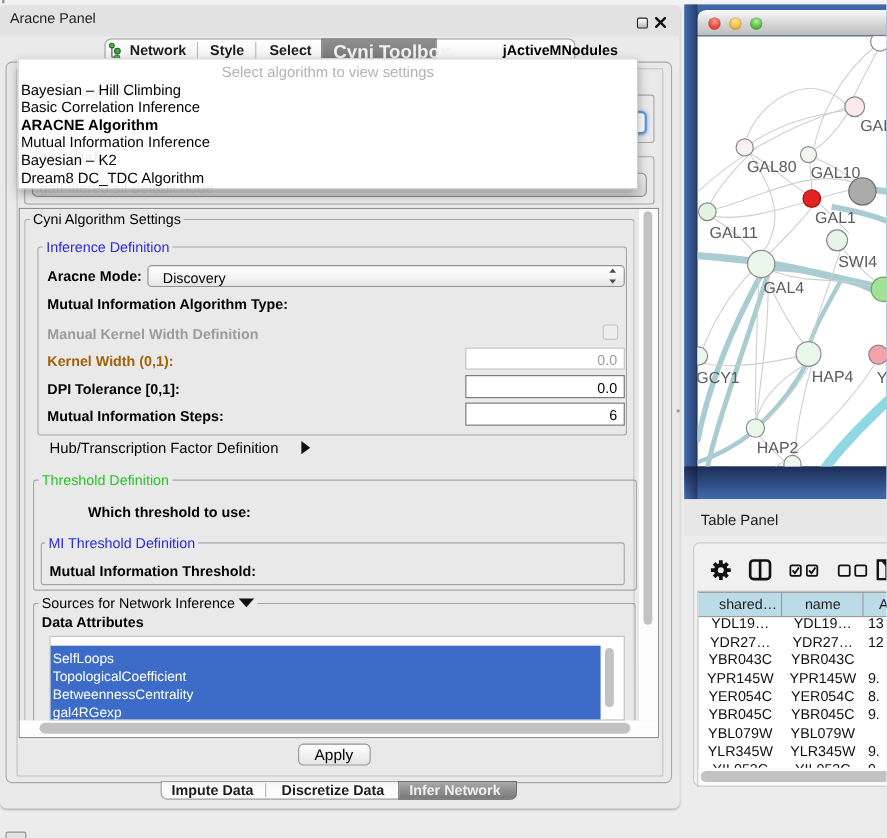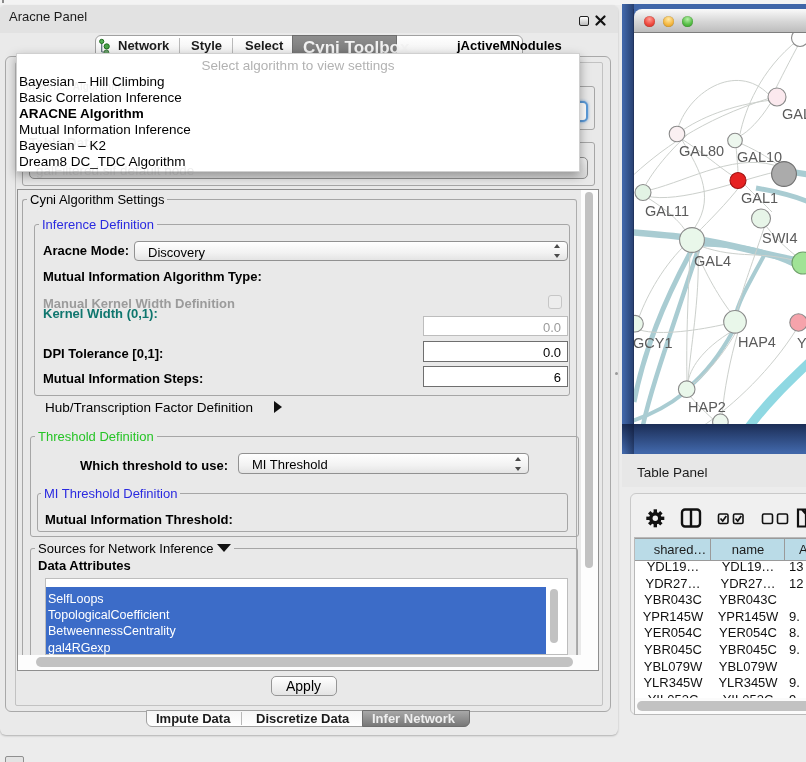--- a/index.html
+++ b/index.html
@@ -71,38 +71,34 @@
   <div class="gtitle" style="left:39px;top:217px;color:#2a2ae0;">Inference Definition</div>
 
   <div class="lbl" style="left:43px;top:243px;">Aracne Mode:</div>
   <div class="combo" style="left:134px;top:241px;width:434px;height:20px;">
     <div class="ctext">Discovery</div>
       <div class="stepper"></div>
   </div>
   <div class="lbl" style="left:43px;top:269px;">Mutual Information Algorithm Type:</div>
   <div class="lbl" style="left:43px;top:296px;color:#9b9b9b;">Manual Kernel Width Definition</div>
   <div class="abs" style="left:548px;top:295px;width:14px;height:14px;border:1px solid #c6c6c6;border-radius:3px;background:#ededed;box-sizing:border-box;"></div>
-  <div class="lbl" style="left:43px;top:306px;color:#0f766e;">Kernel Width (0,1):</div>
+  <div class="lbl" style="left:43px;top:321px;color:#a16207;">Kernel Width (0,1):</div>
   <div class="inp" style="left:423px;top:316px;width:145px;height:20px;border:1px solid #bdbdbd;color:#9b9b9b;">0.0</div>
   <div class="lbl" style="left:43px;top:346px;">DPI Tolerance [0,1]:</div>
   <div class="inp" style="left:423px;top:341px;width:145px;height:21px;border:1.5px solid #6f6f6f;color:#000;">0.0</div>
   <div class="lbl" style="left:43px;top:371px;">Mutual Information Steps:</div>
   <div class="inp" style="left:423px;top:366px;width:145px;height:21px;border:1.5px solid #6f6f6f;color:#000;">6</div>
 
   <div class="abs" style="left:45px;top:400px;font-size:13.5px;color:#000;">Hub/Transcription Factor Definition</div>
   <div class="abs" style="left:274px;top:401px;width:0;height:0;border-top:6px solid transparent;border-bottom:6px solid transparent;border-left:8px solid #111;"></div>
 
   <div class="gbox" style="left:30px;top:436px;width:549px;height:101px;"></div>
   <div class="gtitle" style="left:35px;top:429px;color:#27c427;">Threshold Definition</div>
 
   <div class="lbl" style="left:80px;top:458px;">Which threshold to use:</div>
-  <div class="combo" style="left:238px;top:453px;width:291px;height:21px;">
-    <div class="ctext">MI Threshold</div>
-      <div class="stepper"></div>
-  </div>
 
   <div class="gbox" style="left:37px;top:493px;width:531px;height:39px;"></div>
   <div class="gtitle" style="left:41px;top:486px;color:#2a2ae0;">MI Threshold Definition</div>
   <div class="lbl" style="left:45px;top:512px;">Mutual Information Threshold:</div>
 
   <div class="abs" style="left:30px;top:548px;width:548px;height:107px;border:1px solid #a6a6a6;border-bottom:none;border-radius:3px 3px 0 0;box-sizing:border-box;"></div>
   <div class="gtitle" style="left:35px;top:541px;color:#000;">Sources for Network Inference <span style="display:inline-block;width:0;height:0;border-left:7px solid transparent;border-right:7px solid transparent;border-top:8px solid #111;vertical-align:1px;"></span></div>
   <div class="lbl" style="left:38px;top:558px;">Data Attributes</div>
 
   <div class="abs" style="left:45px;top:578px;width:523px;height:77px;background:#fff;border:1px solid #bdbdbd;box-sizing:border-box;"></div>

